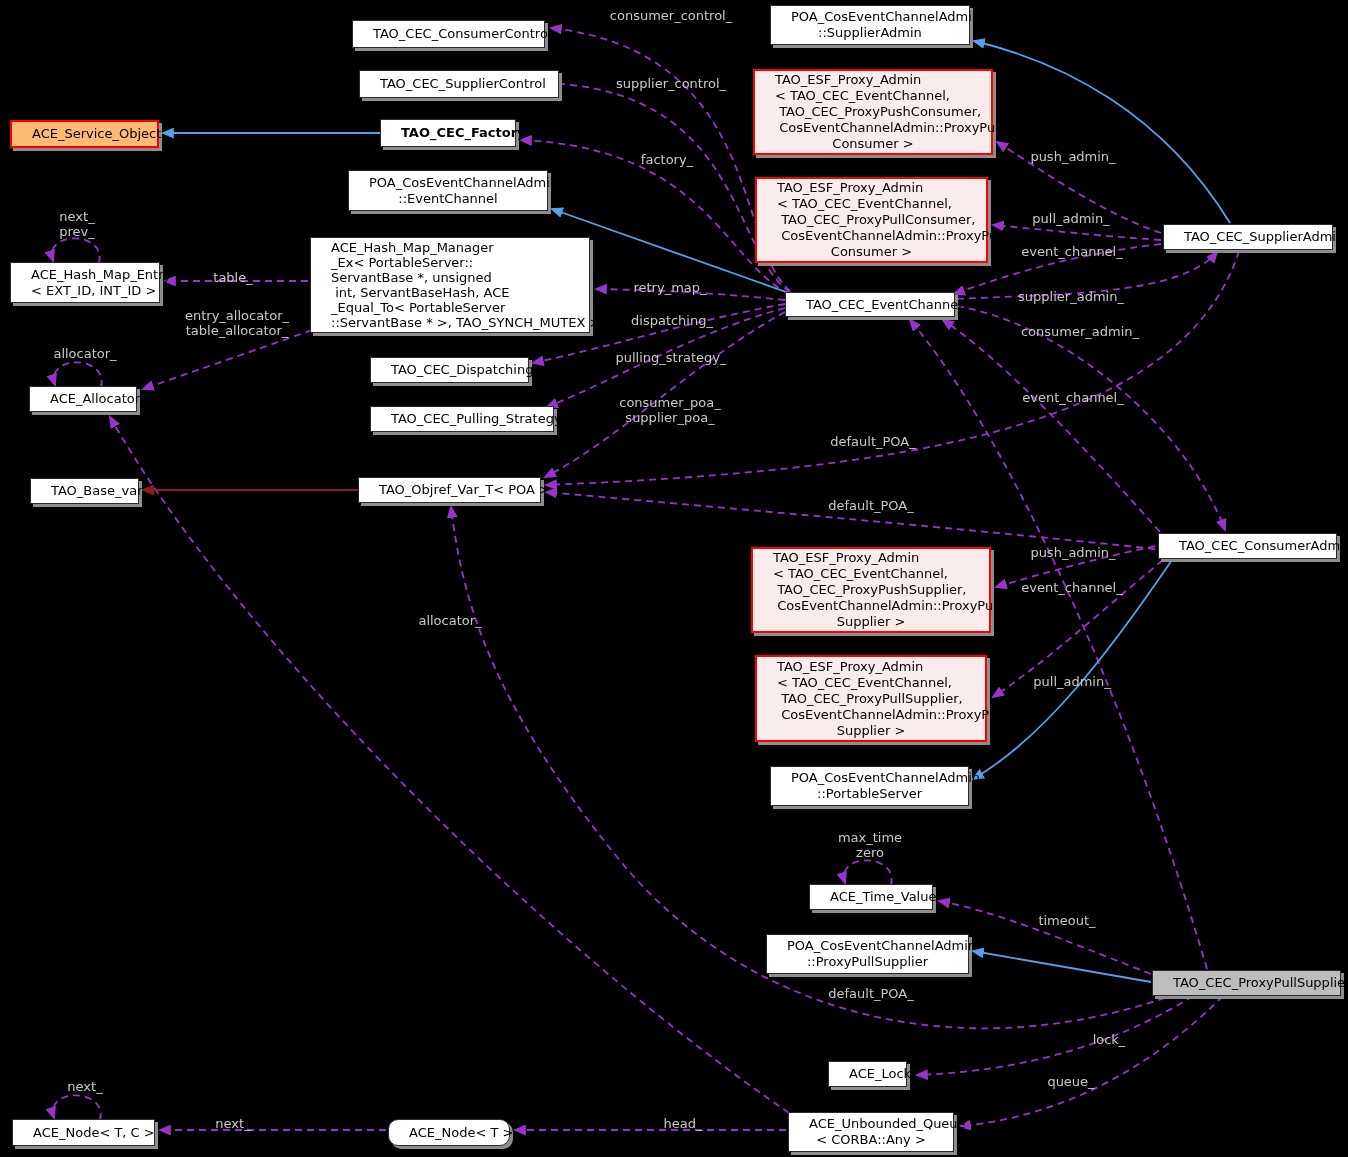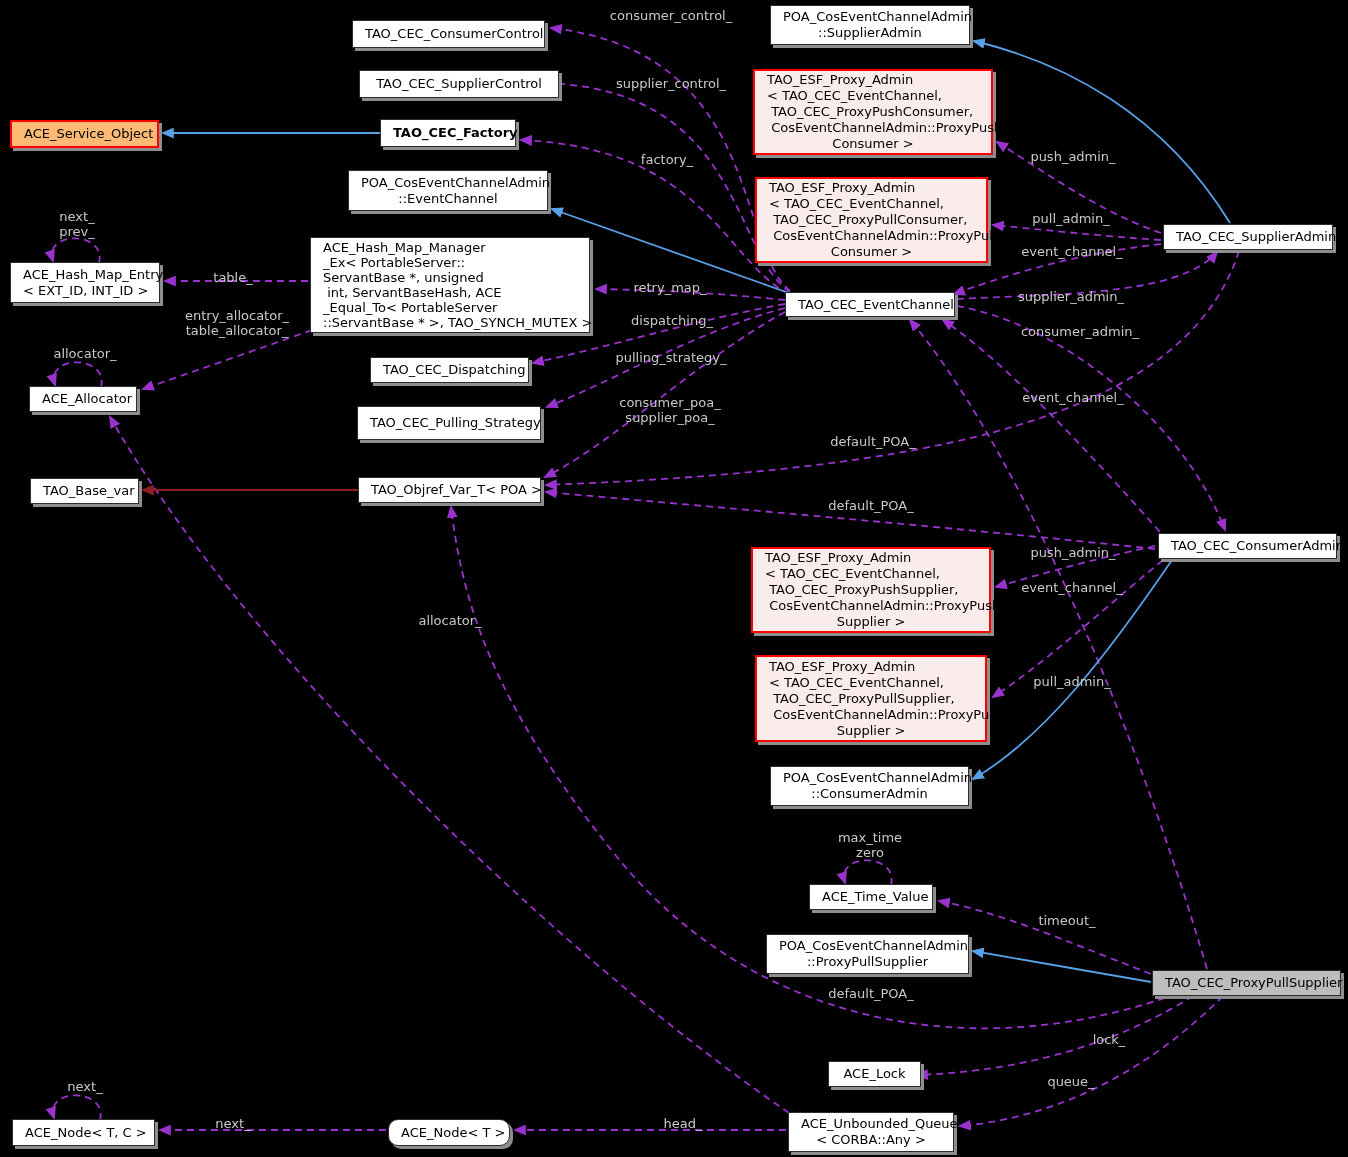--- a/index.html
+++ b/index.html
@@ -10,21 +10,21 @@
   #edges{position:absolute;left:0;top:0;width:1348px;height:1157px;}
   .epath{fill:none;}
   .epath.usage{stroke:#9a32cd;stroke-width:1.8;stroke-dasharray:7 5;}
   .epath.inheritance{stroke:#57a0e6;stroke-width:1.8;}
   .epath.private-inheritance{stroke:#8e1f1f;stroke-width:2;}
   .node{
     position:absolute;background:#fff;border:1px solid #2b2b2b;
     box-shadow:3px 3px 0 #8e8e8e;color:#000;
     font-size:13px;line-height:16px;
     display:flex;flex-direction:column;justify-content:center;
-    padding:1px 12px;box-sizing:border-box;text-align:center;
+    padding:1px 20px;box-sizing:border-box;text-align:center;
   }
   .node .ln{white-space:pre;}
   .node.left{text-align:left;}
   .node.left .ln.center{text-align:center;}
   .node.small-lh{line-height:15px;}
   .node.red{border:2px solid #ff0000;background:#fdba74;justify-content:center;}
   .node.pink{border:2px solid #ff0000;background:#fbecec;}
   .node.gray{background:#bdbdbd;}
   .elabel{
     position:absolute;transform:translate(-50%,-50%);
@@ -140,21 +140,21 @@
       </div>
       <div class="node normal" style="left: 785px; top: 292px; width: 170px; height: 25px;">
         <div class="ln">TAO_CEC_EventChannel</div>
       </div>
       <div class="node normal" style="left: 370px; top: 357px; width: 159px; height: 26px;">
         <div class="ln">TAO_CEC_Dispatching</div>
       </div>
       <div class="node normal" style="left: 29px; top: 386px; width: 108px; height: 26px;">
         <div class="ln">ACE_Allocator</div>
       </div>
-      <div class="node normal" style="left: 357px; top: 406px; width: 184px; height: 34px;">
+      <div class="node normal" style="left: 370px; top: 406px; width: 184px; height: 26px;">
         <div class="ln">TAO_CEC_Pulling_Strategy</div>
       </div>
       <div class="node normal" style="left: 30px; top: 478px; width: 109px; height: 26px;">
         <div class="ln">TAO_Base_var</div>
       </div>
       <div class="node normal" style="left: 358px; top: 477px; width: 183px; height: 26px;">
         <div class="ln">TAO_Objref_Var_T&lt; POA &gt;</div>
       </div>
       <div class="node normal" style="left: 1158px; top: 533px; width: 179px; height: 26px;">
         <div class="ln">TAO_CEC_ConsumerAdmin</div>
@@ -168,33 +168,33 @@
       </div>
       <div class="node pink left" style="left: 755px; top: 655px; width: 232px; height: 87px;">
         <div class="ln">TAO_ESF_Proxy_Admin</div>
         <div class="ln">&lt; TAO_CEC_EventChannel,</div>
         <div class="ln"> TAO_CEC_ProxyPullSupplier,</div>
         <div class="ln"> CosEventChannelAdmin::ProxyPull</div>
         <div class="ln center">Supplier &gt;</div>
       </div>
       <div class="node normal" style="left: 770px; top: 766px; width: 199px; height: 40px;">
         <div class="ln">POA_CosEventChannelAdmin</div>
-        <div class="ln">::ConsumerAdmin</div>
+        <div class="ln">::PortableServer</div>
       </div>
       <div class="node normal" style="left: 809px; top: 884px; width: 124px; height: 26px;">
         <div class="ln">ACE_Time_Value</div>
       </div>
       <div class="node normal" style="left: 766px; top: 934px; width: 203px; height: 40px;">
         <div class="ln">POA_CosEventChannelAdmin</div>
         <div class="ln">::ProxyPullSupplier</div>
       </div>
       <div class="node gray" style="left: 1152px; top: 970px; width: 189px; height: 26px;">
         <div class="ln">TAO_CEC_ProxyPullSupplier</div>
       </div>
-      <div class="node normal" style="left: 828px; top: 1061px; width: 93px; height: 26px;">
+      <div class="node normal" style="left: 828px; top: 1061px; width: 79px; height: 26px;">
         <div class="ln">ACE_Lock</div>
       </div>
       <div class="node normal" style="left: 12px; top: 1119px; width: 143px; height: 27px;">
         <div class="ln">ACE_Node&lt; T, C &gt;</div>
       </div>
       <div class="node normal" style="left: 388px; top: 1119px; width: 122px; height: 27px; border-radius: 10px;">
         <div class="ln">ACE_Node&lt; T &gt;</div>
       </div>
       <div class="node normal" style="left: 788px; top: 1112px; width: 166px; height: 40px;">
         <div class="ln">ACE_Unbounded_Queue</div>

